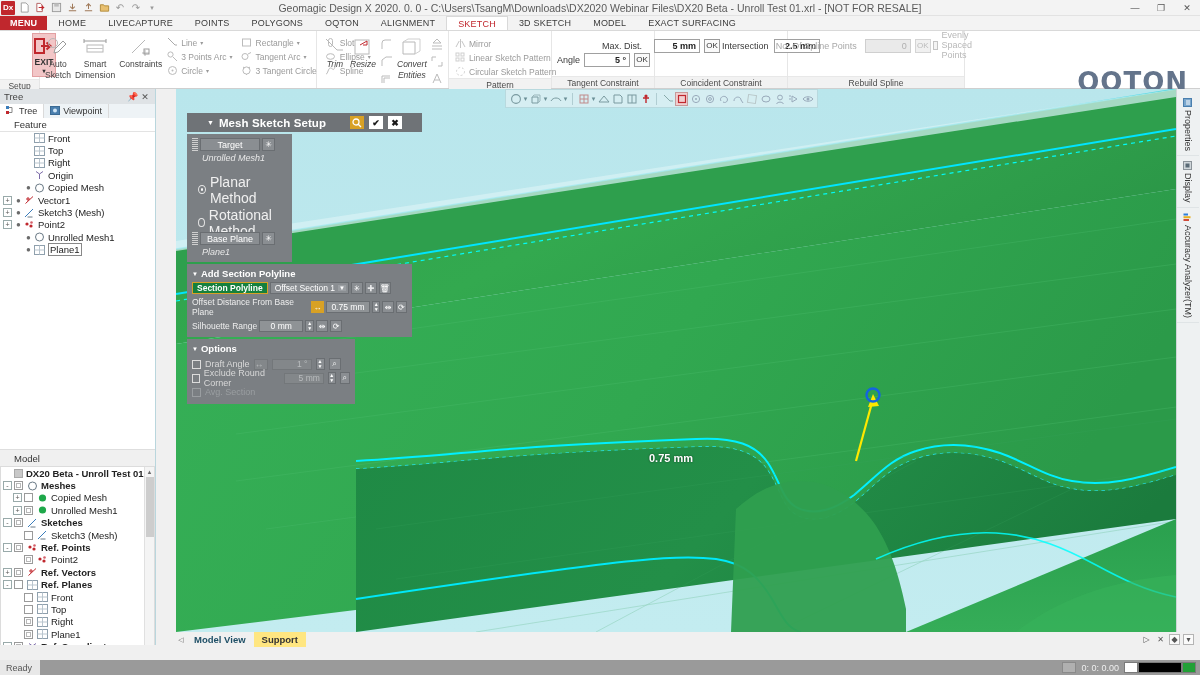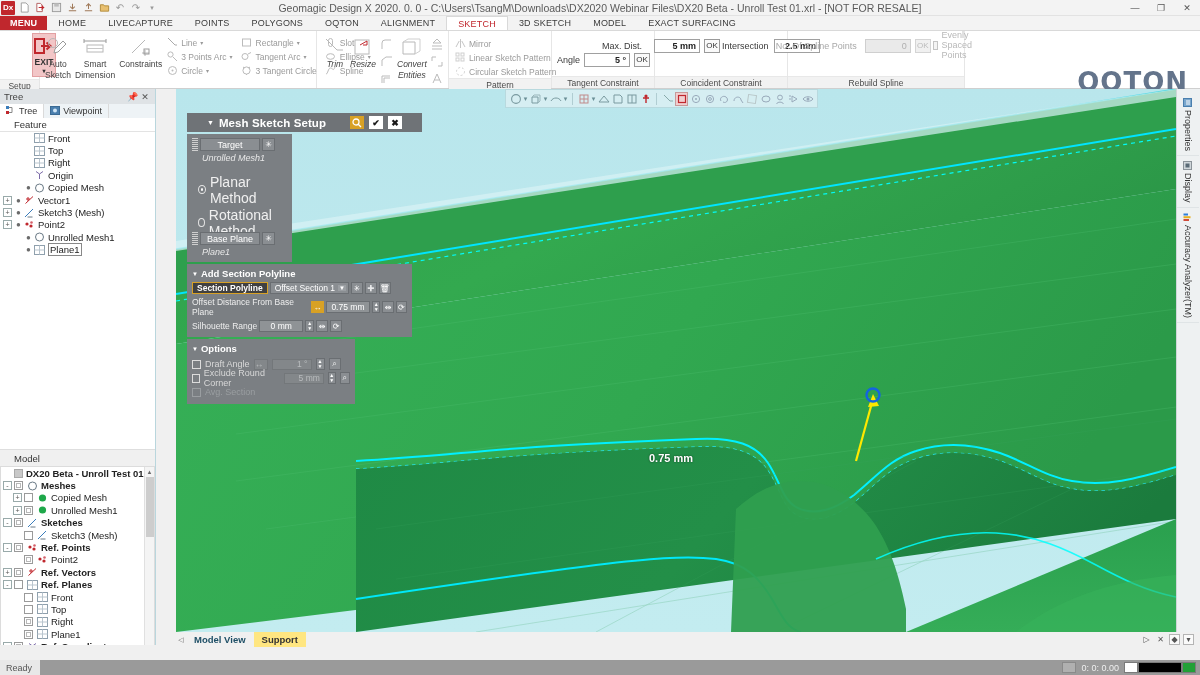--- a/index.html
+++ b/index.html
@@ -188,21 +188,21 @@
     font-size:9px; display:flex; align-items:center; justify-content:center; color:#fff; padding:0 6px;
   }
   .sq-btn { width:13px;height:13px;background:#8a8e92;border:1px solid #6a6e72;
             display:flex;align-items:center;justify-content:center;font-size:8px;color:#fff; }
   .sel-val { font-size:9px; font-style:italic; color:#e8e8e8; padding-left:10px; margin:2px 0 3px 0; }
   .radio-row { display:flex; align-items:center; gap:4px; font-size:14px; color:#f0f0f0;
                height:13px; padding-left:6px;margin-top:20px; }
   .radio { width:9px;height:9px;border:1px solid #e4e4e4;border-radius:50%;position:relative;}
   .radio.on:after{content:"";position:absolute;inset:2px;background:#fff;border-radius:50%;}
   .amber-chip {
-    background:#404040; border:1px solid #d8a125; color:#fff; font-weight:bold;
+    background:#15803d; border:1px solid #d8a125; color:#fff; font-weight:bold;
     font-size:8.5px; height:12px; display:flex;align-items:center;padding:0 4px;
   }
   .combo {
     background:#8a8e92; border:1px solid #6a6e72; height:12px; font-size:8.5px;
     display:flex; align-items:center; padding:0 2px 0 4px; color:#fff; min-width:62px; gap:3px;
   }
   .combo .cv { flex:1; }
   .combo .cc { font-size:6px; background:#9a9ea2; padding:0 1px; }
   .mini-btn { width:12px;height:12px;background:#8a8e92;border:1px solid #6a6e72;
               display:flex;align-items:center;justify-content:center;font-size:8px;color:#fff;}

